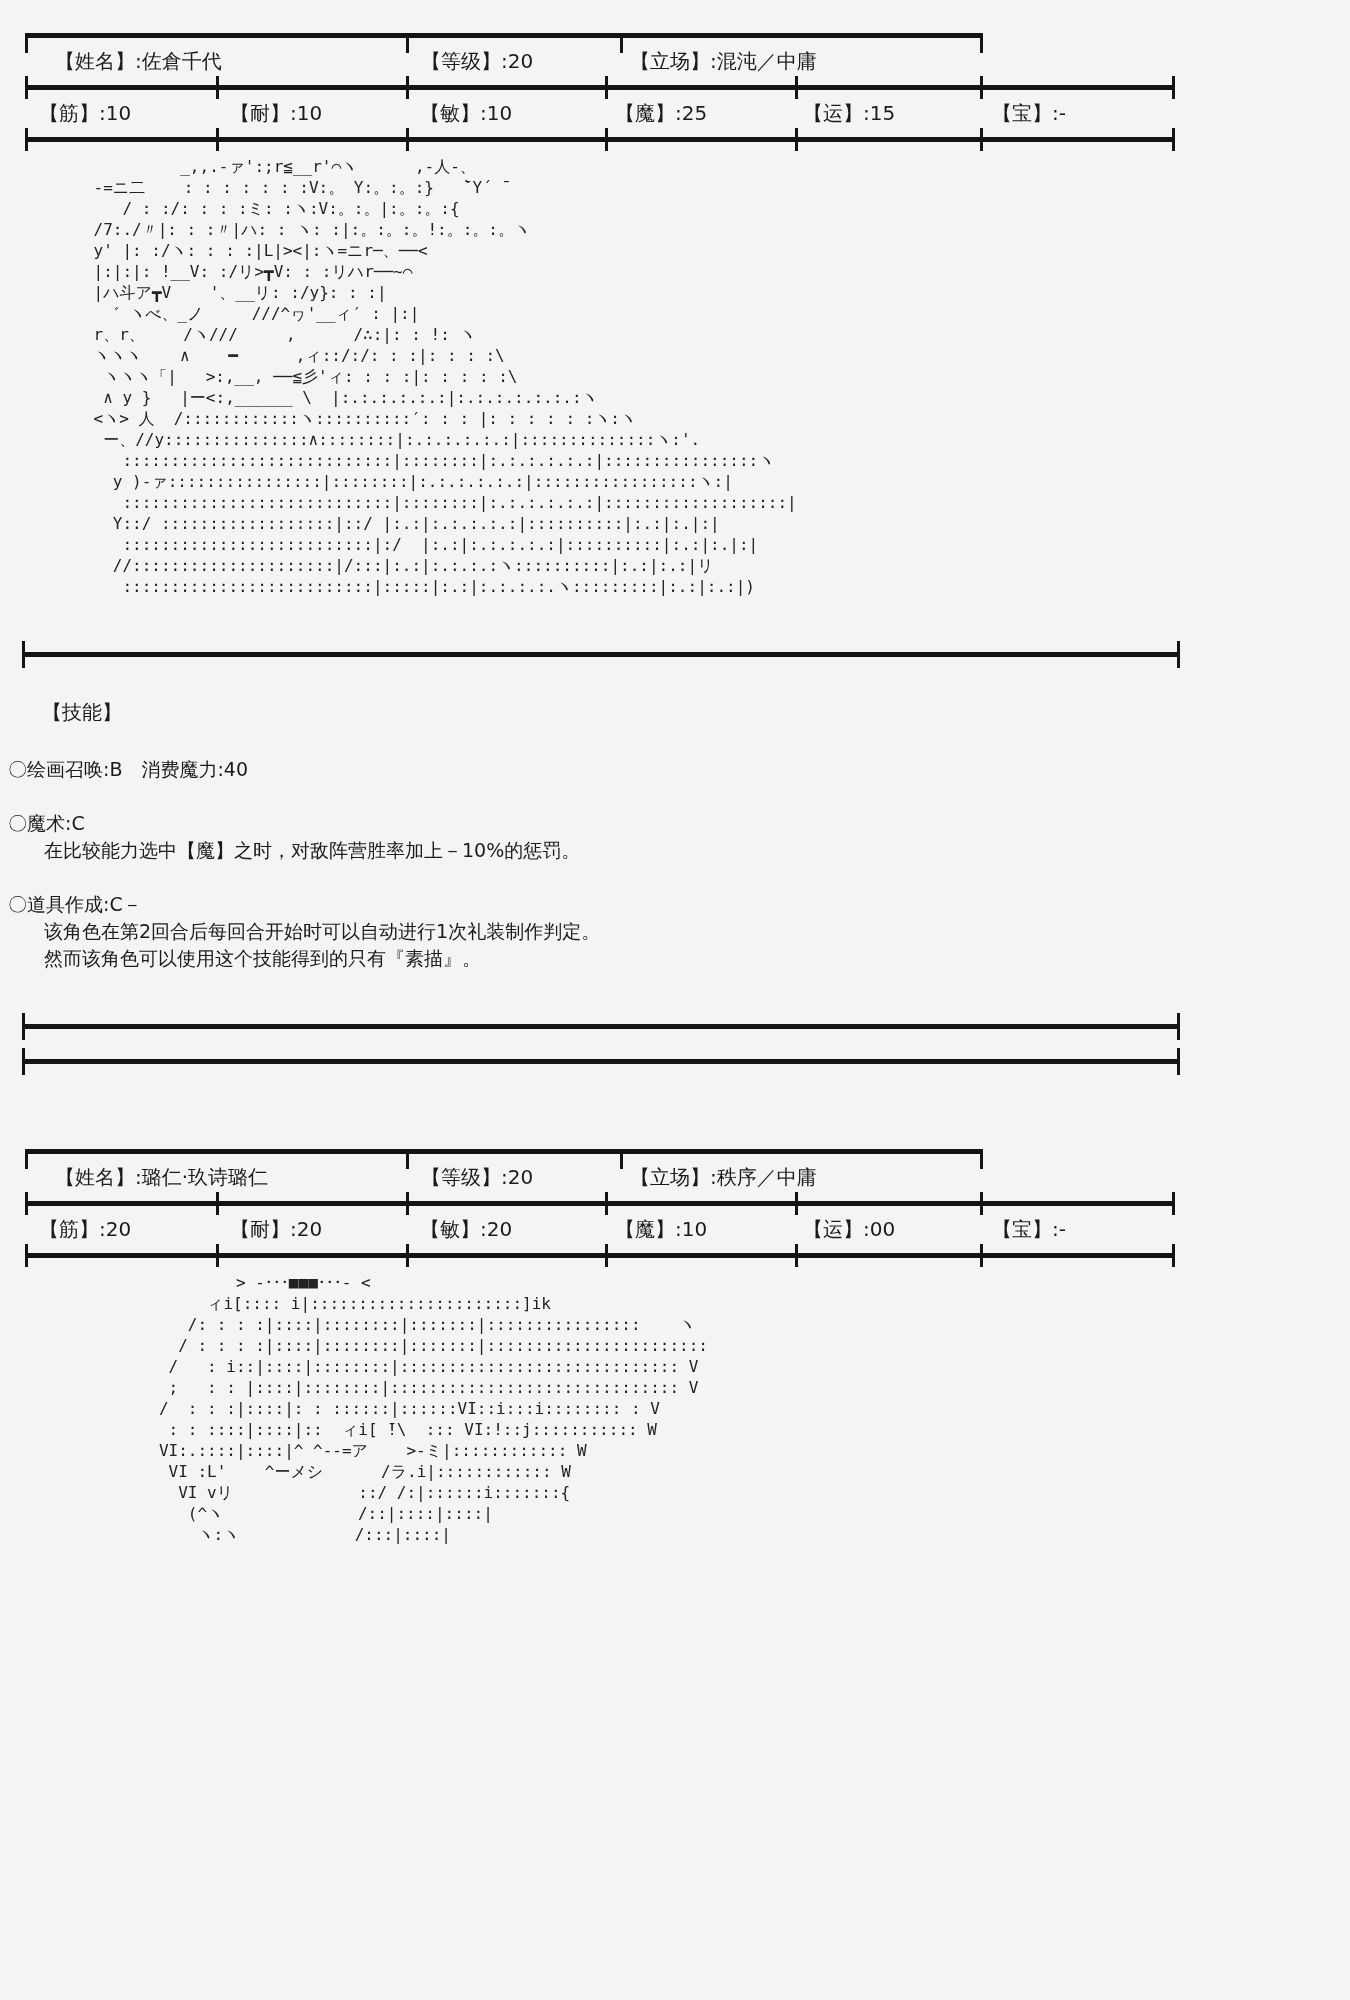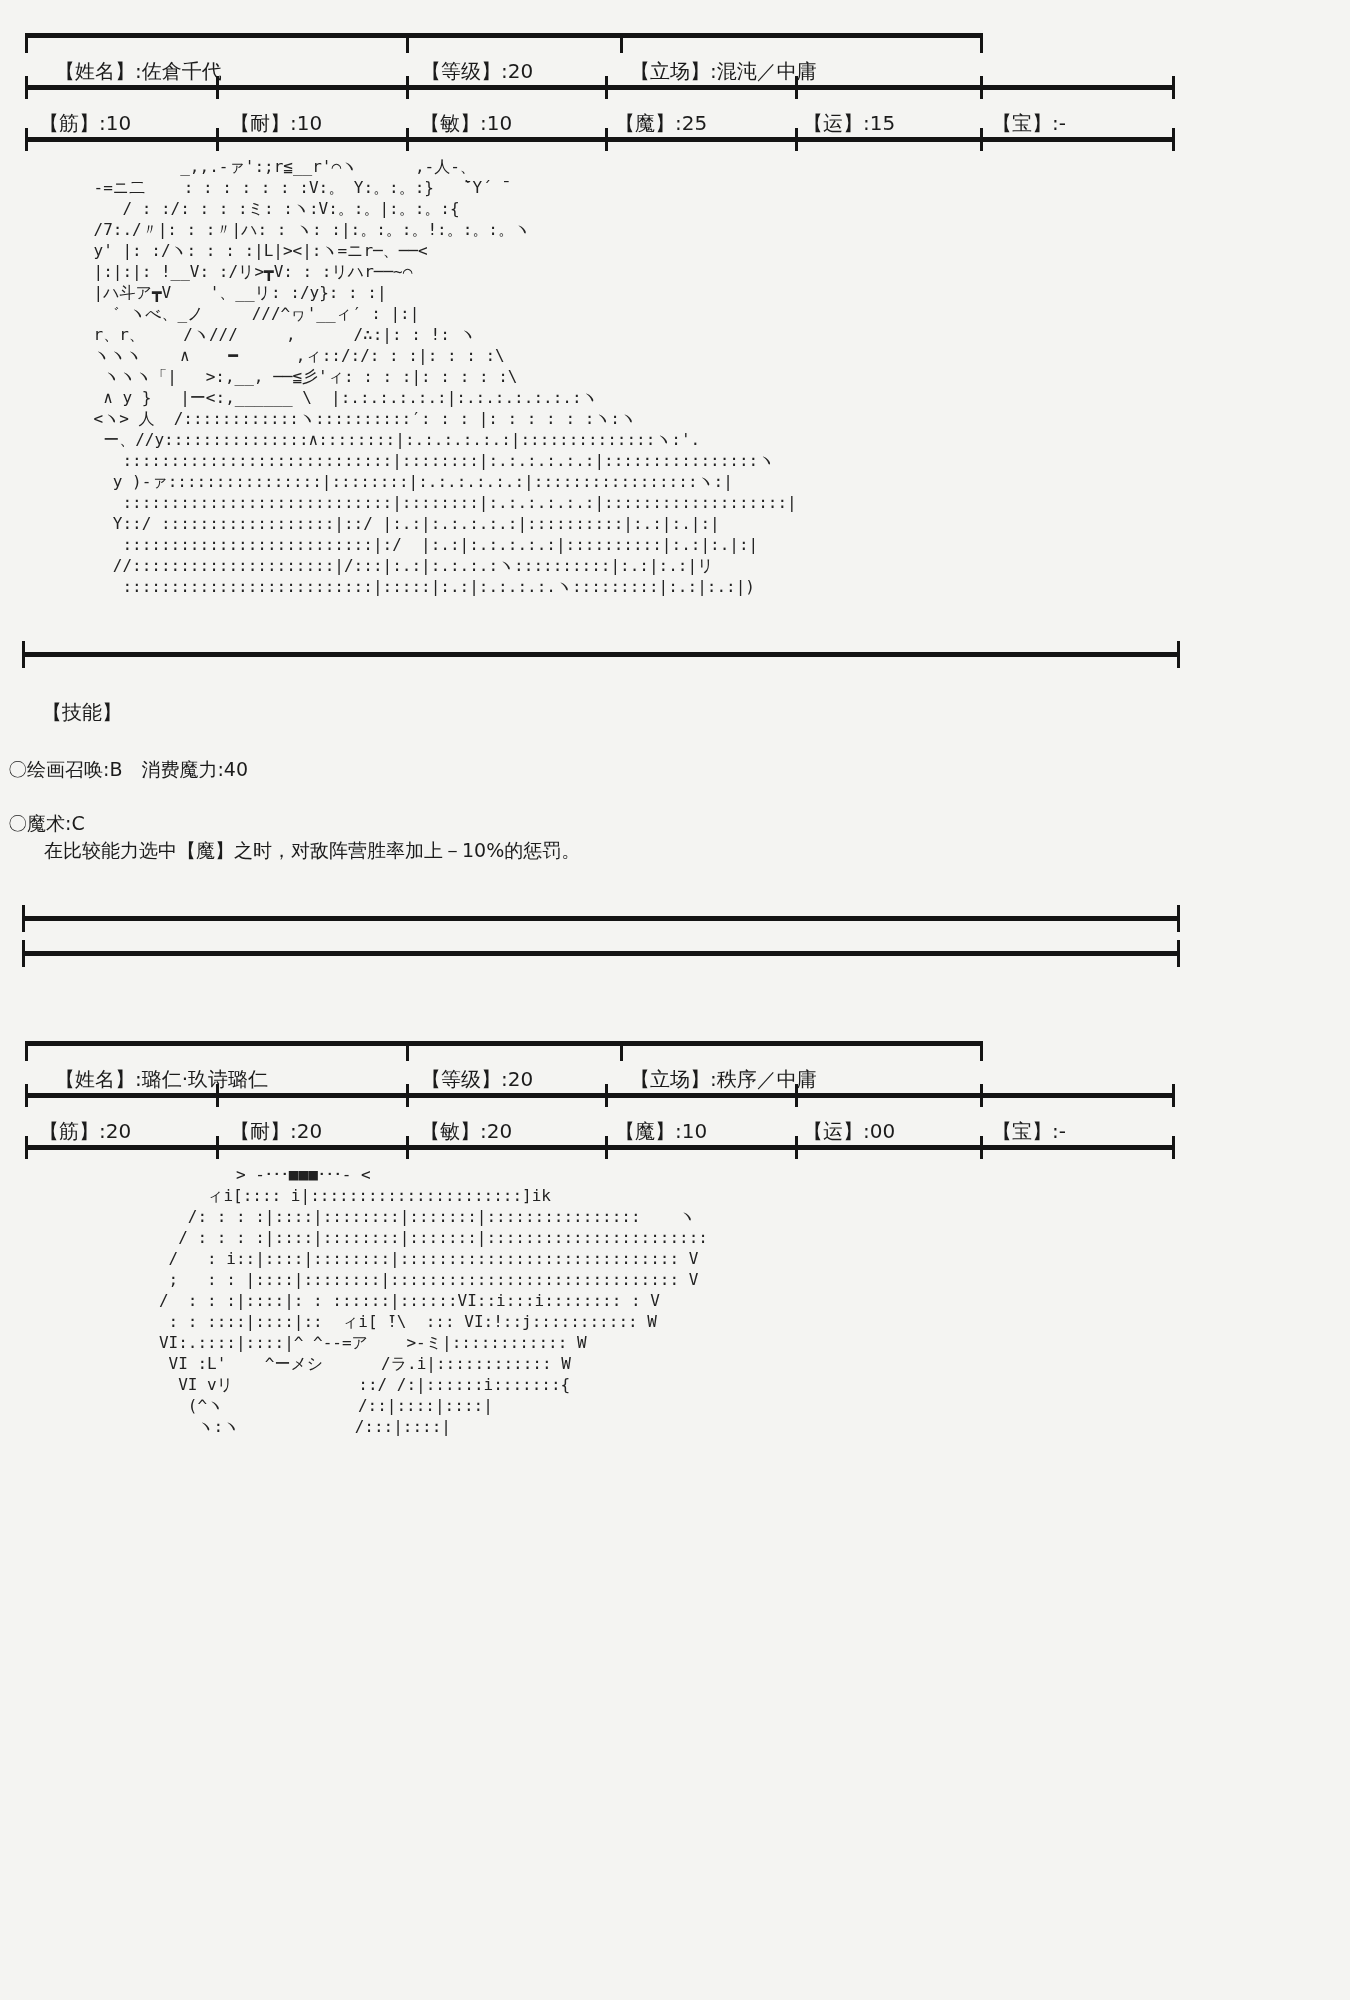--- a/index.html
+++ b/index.html
@@ -11,21 +11,21 @@
     font-size:19px;
   }
   .page { position:relative; width:1350px; height:2000px; }
 
   
   .aa-table { position:relative; margin-left:25px; }
   .hline { position:relative; height:5px; background:#141414; }
   .tk { position:absolute; width:3px; background:#141414; }
   .tk.d { top:0; height:20px; }
   .tk.c { top:-9px; height:23px; }
-  .trow { display:flex; align-items:flex-end; height:47px; font-size:20px; }
+  .trow { display:flex; align-items:center; height:47px; font-size:20px; }
   .cell { box-sizing:border-box; white-space:nowrap; }
 
   
   .divider { position:relative; height:5px; width:1158px; background:#141414; margin-left:22px; }
   .divider .tk { top:-11px; height:27px; }
 
   .sec-title { margin-left:42px; font-size:20px; line-height:27px; }
 
   .skill { margin-top:27px; }
   .skill-title { margin-left:8px; line-height:27px; white-space:pre-wrap; }
@@ -121,20 +121,25 @@
 
       <div class="skill">
         <div class="skill-title">〇绘画召唤:B　消费魔力:40</div>
       </div>
 
       <div class="skill">
         <div class="skill-title">〇魔术:C</div>
         <div class="skill-desc">在比较能力选中【魔】之时，对敌阵营胜率加上－10%的惩罚。</div>
       </div>
 
+      <div class="skill">
+        <div class="skill-title">〇道具作成:C－</div>
+        <div class="skill-desc">该角色在第2回合后每回合开始时可以自动进行1次礼装制作判定。
+然而该角色可以使用这个技能得到的只有『素描』。</div>
+      </div>
 
 
     </div>
   </section>
 
   <div class="divider" style="margin-top:52px">
     <i class="tk" style="left:0"></i>
       <i class="tk" style="left:1155px"></i>
   </div>
 

